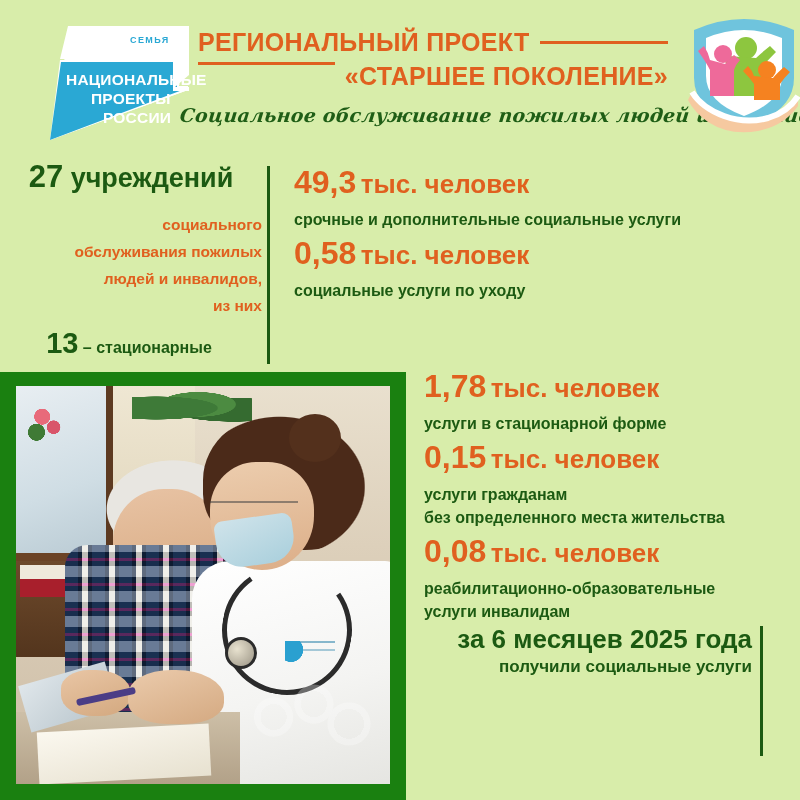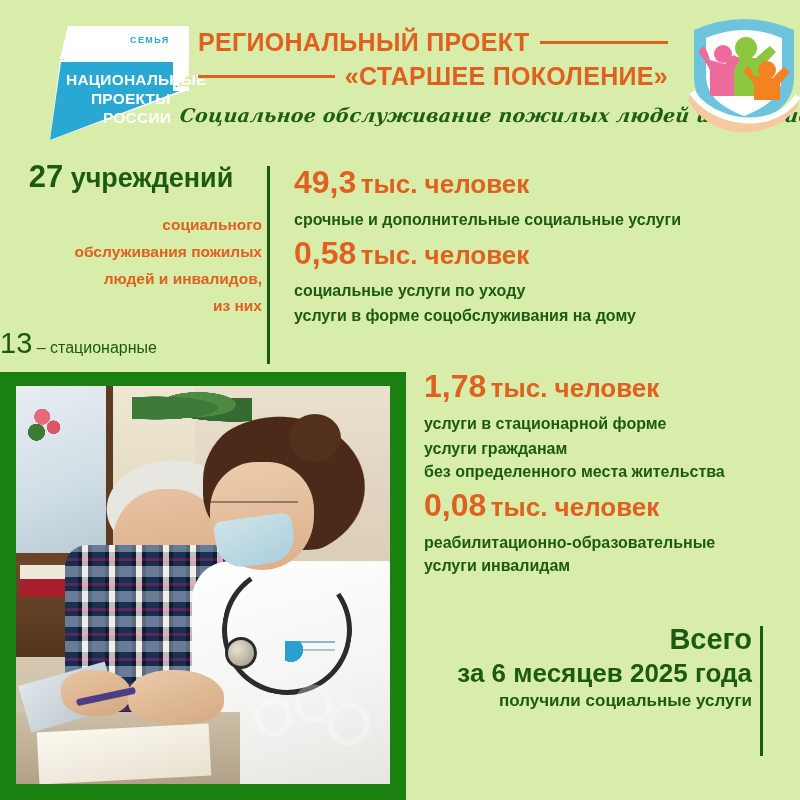--- a/index.html
+++ b/index.html
@@ -55,21 +55,21 @@
   #title-l1 {
     position: absolute;
     left: 186px; top: 28px;
     width: 470px;
     display: flex; align-items: center; gap: 10px;
   }
   #title-l2 {
     position: absolute;
     left: 186px; top: 62px;
     width: 470px;
-    display: flex; align-items: center; gap: 10px;
+    display: flex; align-items: flex-start; gap: 10px;
     justify-content: flex-end;
   }
   .title-text {
     color: #e0601f;
     font-weight: bold;
     font-size: 25px;
     letter-spacing: .3px;
     white-space: nowrap;
     line-height: 28px;
   }
@@ -130,24 +130,24 @@
   .left-line {
     color: #e0601f;
     font-weight: bold;
     font-size: 15.5px;
     line-height: 27px;
     text-align: right;
     padding-left: 28px;
   }
   #left-foot {
     margin-top: 9px;
-    text-align: left;
+    text-align: center;
     padding-right: 4px;
     color: #1c5a12;
-    font-weight: normal;
+    font-weight: bold;
     line-height: 30px;
   }
   #left-foot .num { font-size: 29px; }
   #left-foot .lbl { font-size: 16px; }
 
   
   .stat-val {
     font-weight: bold;
     color: #e0601f;
     line-height: 40px;
@@ -459,51 +459,53 @@
 
     <div class="stat">
       <div class="stat-val">
         <span class="num">0,58</span>
         <span class="unit">тыс. человек</span>
       </div>
       <div class="stat-cap">социальные услуги по уходу</div>
     </div>
 
     <div class="stat">
-      <div class="stat-cap">услуги в форме соцобслуживания на дому</div>
     </div>
   </div>
 
   <div id="group-mid">
 
     <div class="stat">
       <div class="stat-val">
         <span class="num">1,78</span>
         <span class="unit">тыс. человек</span>
       </div>
       <div class="stat-cap">услуги в стационарной форме</div>
     </div>
 
     <div class="stat">
+      <div class="stat-val">
+        <span class="num">0,15</span>
+        <span class="unit">тыс. человек</span>
+      </div>
       <div class="stat-cap">услуги гражданам</div>
       <div class="stat-cap">без определенного места жительства</div>
     </div>
 
     <div class="stat">
       <div class="stat-val">
         <span class="num">0,08</span>
         <span class="unit">тыс. человек</span>
       </div>
       <div class="stat-cap">реабилитационно-образовательные</div>
       <div class="stat-cap">услуги инвалидам</div>
     </div>
   </div>
 
   <div id="total-block">
-    <div id="total-word">Всего</div>
     <div id="total-period">за 6 месяцев 2025 года</div>
     <div id="total-cap">получили социальные услуги</div>
   </div>
 
   <div id="photo-frame">
     <div id="photo">
       <div class="wall"></div>
       <div class="window"></div>
       <div class="curtain"></div>
       <div class="flower"></div>

